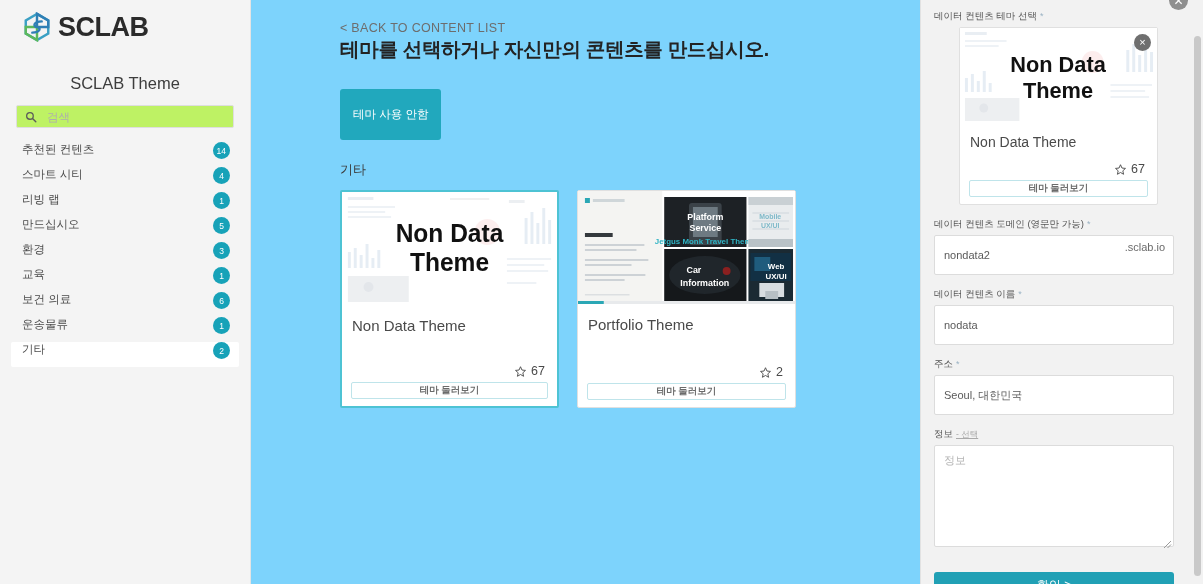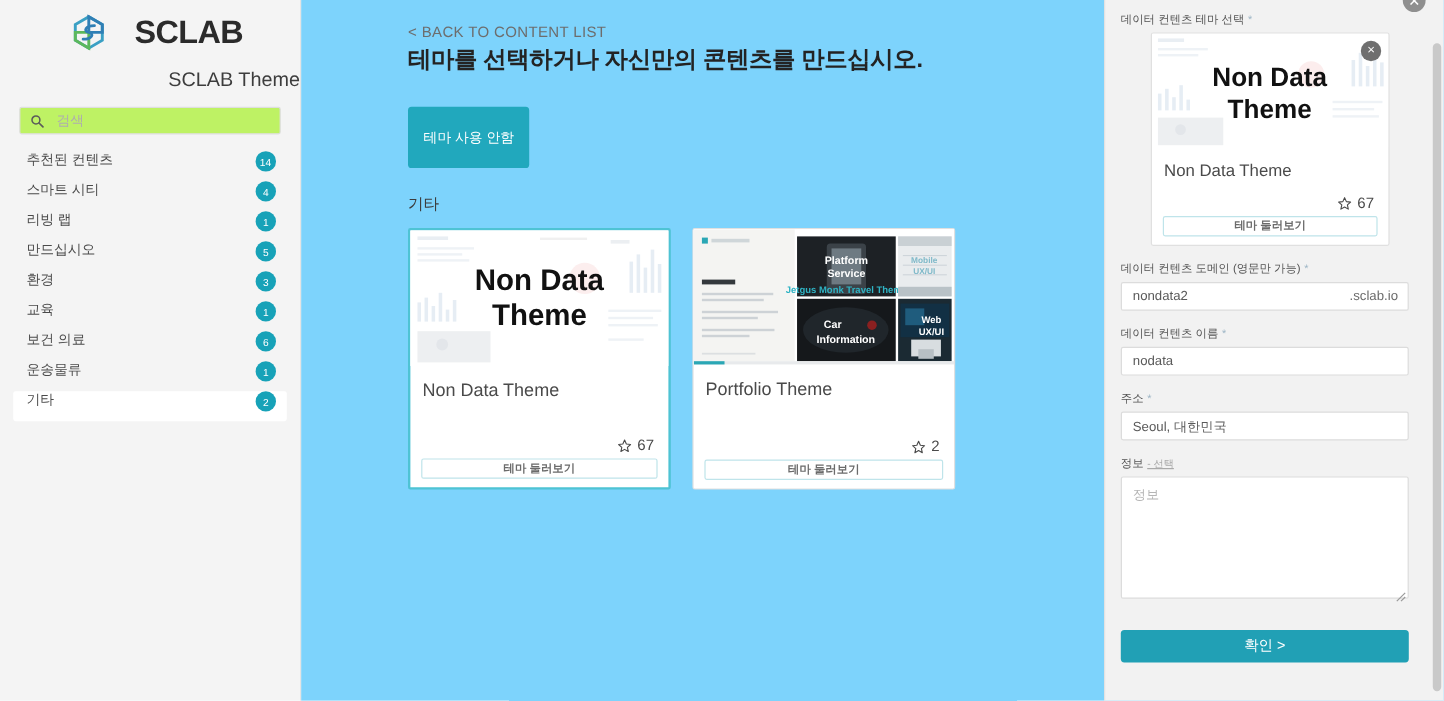--- a/index.html
+++ b/index.html
@@ -16,32 +16,32 @@
   
   .sidebar {
     width: 251px; height: 584px;
     background: #f4f4f4;
     border-right: 1px solid #e4e4e4;
     flex: 0 0 251px;
     position: relative;
   }
   .logo-wrap {
     padding: 12px 0 0 22px;
-    display: flex; align-items: center; gap: 23px; margin-left: 37px;
+    display: flex; align-items: center; gap: 6px;
   }
   .logo-mark { width: 30px; height: 30px; display:block; }
   .logo-text {
     font-size: 27px; font-weight: bold; letter-spacing: -0.5px;
     color: #2b2b2b; line-height: 30px;
   }
   .sidebar-title {
-    text-align: right;
+    text-align: center;
     font-size: 16.5px;
     color: #3d3d3d;
-    margin-top: 16px;
+    margin-top: 32px;
     font-weight: 400;
   }
   .search-box {
     margin: 12px auto 0 auto;
     width: 218px; height: 23px;
     background: #bef264;
     border: 1px solid #dedede;
     border-radius: 2px;
     display: flex; align-items: center;
     padding: 0 8px;
@@ -202,21 +202,21 @@
     background: #6f6f6f; color: #fff;
     display: flex; align-items: center; justify-content: center;
     font-size: 11px; cursor: pointer; z-index: 3;
     line-height: 1;
   }
   .preview-title { font-size: 14px; color: #4a4a4a; padding: 11px 10px 0 10px; }
   .preview-spacer { flex: 1 1 auto; min-height: 12px; }
 
   .form-field { margin-top: 13px; }
   .text-input {
-    width: 100%; height: 24px;
+    width: 100%; height: 40px;
     background: #fff;
     border: 1px solid #dcdcdc;
     border-radius: 2px;
     padding: 0 9px;
     font-size: 11px;
     color: #5a5a5a;
     outline: none;
     font-family: inherit;
   }
   .text-input::placeholder { color: #b5b5b5; }

